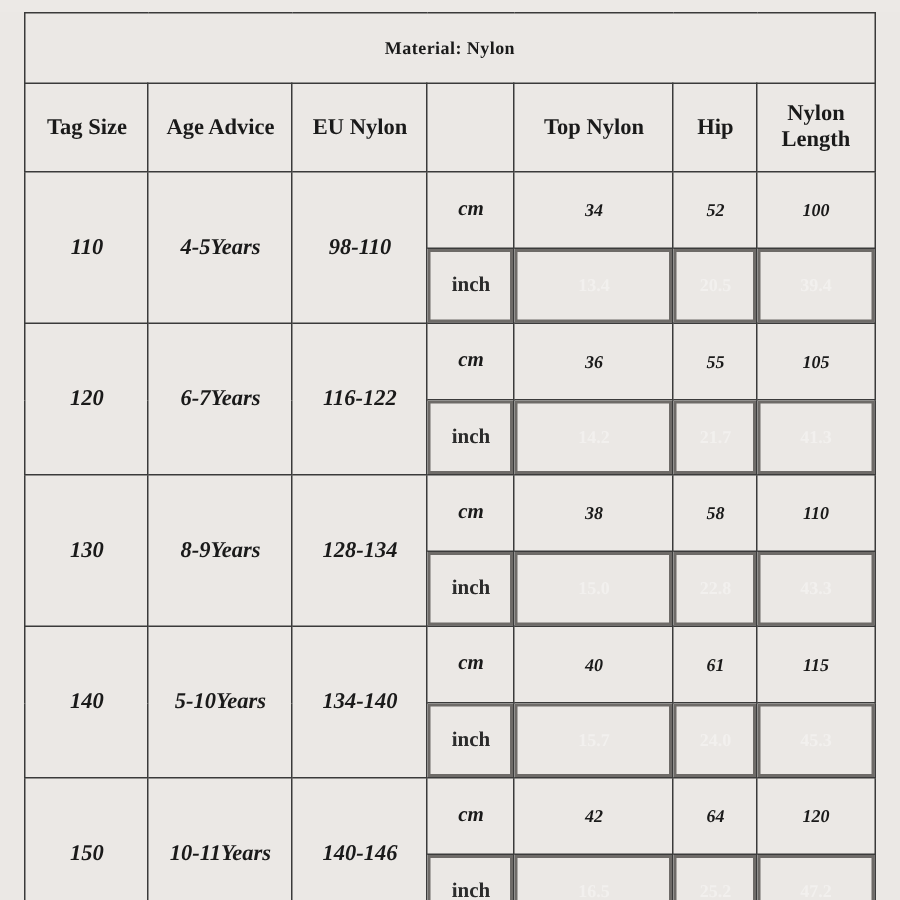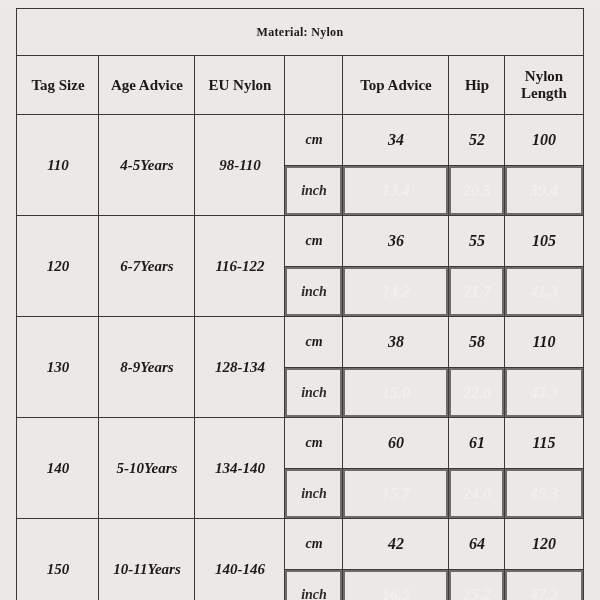--- a/index.html
+++ b/index.html
@@ -47,29 +47,28 @@
   .tagsize-cell,
   .age-cell,
   .eu-cell {
     font-size: 15px;
   }
   .unit-cell {
     font-size: 14px;
     width: 58px;
   }
   .val-cell {
-    font-size: 16px;
+    font-size: 12px;
   }
   tr.cm-row td {
     height: 48px;
     font-style: italic;
   }
   tr.inch-row td {
     height: 47px;
-    font-style: italic;
   }
   
   .hl {
     background: #b9b5b2;
     box-shadow: inset 0 0 0 2px #6e6b68;
     color: #f2f0ee;
   }
   .hl-unit {
     background: #b9b5b2;
     box-shadow: inset 0 0 0 2px #6e6b68;
@@ -100,21 +99,21 @@
     </colgroup>
     <tbody>
       <tr>
         <td class="title-cell" colspan="7">Material: Nylon</td>
       </tr>
       <tr>
         <td class="head-cell">Tag Size</td>
         <td class="head-cell">Age Advice</td>
         <td class="head-cell">EU Nylon</td>
         <td class="head-cell"></td>
-        <td class="head-cell">Top Advice</td>
+        <td class="head-cell">Top Nylon</td>
         <td class="head-cell">Hip</td>
         <td class="head-cell">Nylon Length</td>
       </tr>
 
       <tr class="cm-row">
         <td class="tagsize-cell" rowspan="2">110</td>
         <td class="age-cell" rowspan="2">4-5Years</td>
         <td class="eu-cell" rowspan="2">98-110</td>
         <td class="unit-cell">cm</td>
         <td class="val-cell">34</td>
@@ -158,21 +157,21 @@
         <td class="val-cell hl">15.0</td>
         <td class="val-cell hl">22.8</td>
         <td class="val-cell hl">43.3</td>
       </tr>
 
       <tr class="cm-row">
         <td class="tagsize-cell" rowspan="2">140</td>
         <td class="age-cell" rowspan="2">5-10Years</td>
         <td class="eu-cell" rowspan="2">134-140</td>
         <td class="unit-cell">cm</td>
-        <td class="val-cell">60</td>
+        <td class="val-cell">40</td>
         <td class="val-cell">61</td>
         <td class="val-cell">115</td>
       </tr>
       <tr class="inch-row">
         <td class="unit-cell hl-unit">inch</td>
         <td class="val-cell hl">15.7</td>
         <td class="val-cell hl">24.0</td>
         <td class="val-cell hl">45.3</td>
       </tr>
 

